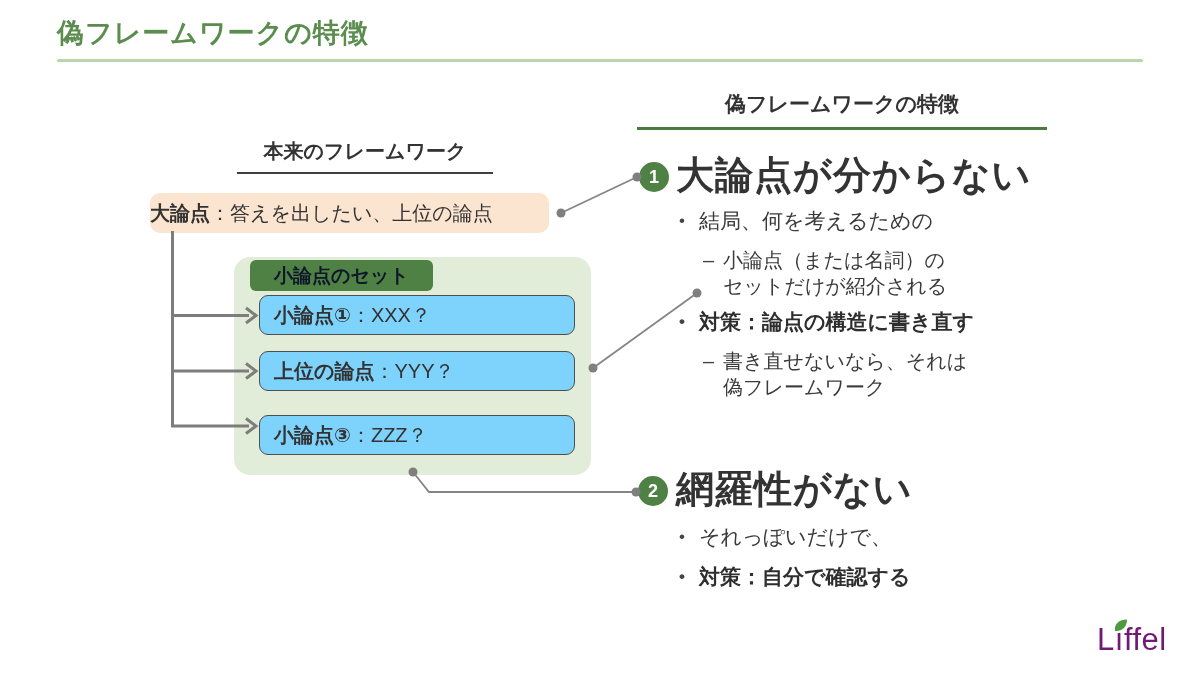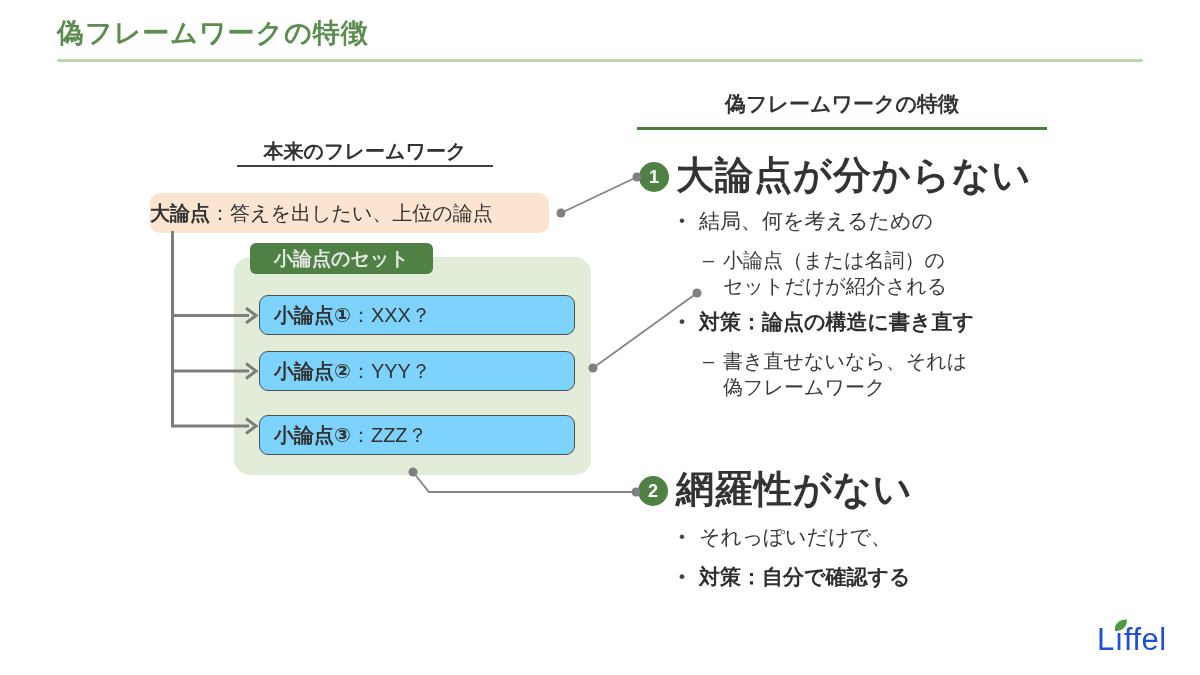--- a/index.html
+++ b/index.html
@@ -17,36 +17,36 @@
     letter-spacing:1px;
   }
   .title-rule{
     left:57px;top:59px;width:1086px;height:3px;background:#b9d6aa;border-radius:2px;
   }
 
   
   .left-heading{
     left:237px;top:138px;width:256px;text-align:center;
     font-size:20px;font-weight:bold;color:#333;
-    border-bottom:2px solid #3f3f3f;
+    border-bottom:2px solid #3f3f3f;padding-bottom:7px;
   }
   .main-issue-box{
     left:150px;top:193px;width:399px;height:40px;
     background:#fbe4d0;border-radius:10px;
     font-size:20px;line-height:40px;
     white-space:nowrap;
   }
   .main-issue-box b{font-weight:bold;}
   .sub-container{
     left:234px;top:257px;width:357px;height:218px;
     background:#e1edd9;border-radius:16px;
   }
   .set-label{
-    left:250px;top:243px;width:183px;height:31px;
-    background:#4e8143;border-radius:6px;color:#e5e5e5;
+    left:250px;top:260px;width:183px;height:31px;
+    background:#4e8143;border-radius:6px;color:#0f172a;
     font-size:19px;font-weight:bold;text-align:center;line-height:31px;
     z-index:2;
   }
   .sub-issue{
     left:259px;width:300px;height:38px;background:#7dd3fc;
     border:1.5px solid #4f4f4f;border-radius:9px;
     font-size:20px;line-height:38px;padding-left:14px;z-index:2;
     white-space:nowrap;
   }
   .sub-issue b{font-weight:bold;}
@@ -79,21 +79,21 @@
   .b1 .marker{width:20px;font-size:17px;}
   .b2{font-size:20px;line-height:26px;margin-left:24px;margin-bottom:9px;color:#3a3a3a;}
   .b2 .marker{width:20px;}
   .bold-item{font-weight:bold;color:#2e2e2e;}
 
   
   .overlay{left:0;top:0;z-index:5;pointer-events:none;}
 
   
   .logo{
-    left:1097px;top:622px;font-size:31px;color:#1d4ed8;
+    left:1097px;top:622px;font-size:31px;color:#701a75;
     letter-spacing:0.5px;white-space:nowrap;
   }
   .leaf{left:1114px;top:619px;z-index:6;}
 </style>
 </head>
 <body>
 
 <div class="abs slide-title">偽フレームワークの特徴</div>
 <div class="abs title-rule"></div>
 
@@ -103,21 +103,21 @@
   <b>大論点</b><span>：答えを出したい、上位の論点</span>
 </div>
 
 <div class="abs sub-container"></div>
 <div class="abs set-label">小論点のセット</div>
 
 <div class="abs sub-issue si-0">
   <b>小論点①</b><span>：XXX？</span>
 </div>
 <div class="abs sub-issue si-1">
-  <b>小論点②</b><span>：YYY？</span>
+  <b>上位の論点</b><span>：YYY？</span>
 </div>
 <div class="abs sub-issue si-2">
   <b>小論点③</b><span>：ZZZ？</span>
 </div>
 
 <div class="abs right-heading">偽フレームワークの特徴</div>
 
 <div class="abs num-circle nc-1">1</div>
 <div class="abs feature-title ft-1">大論点が分からない</div>
 

